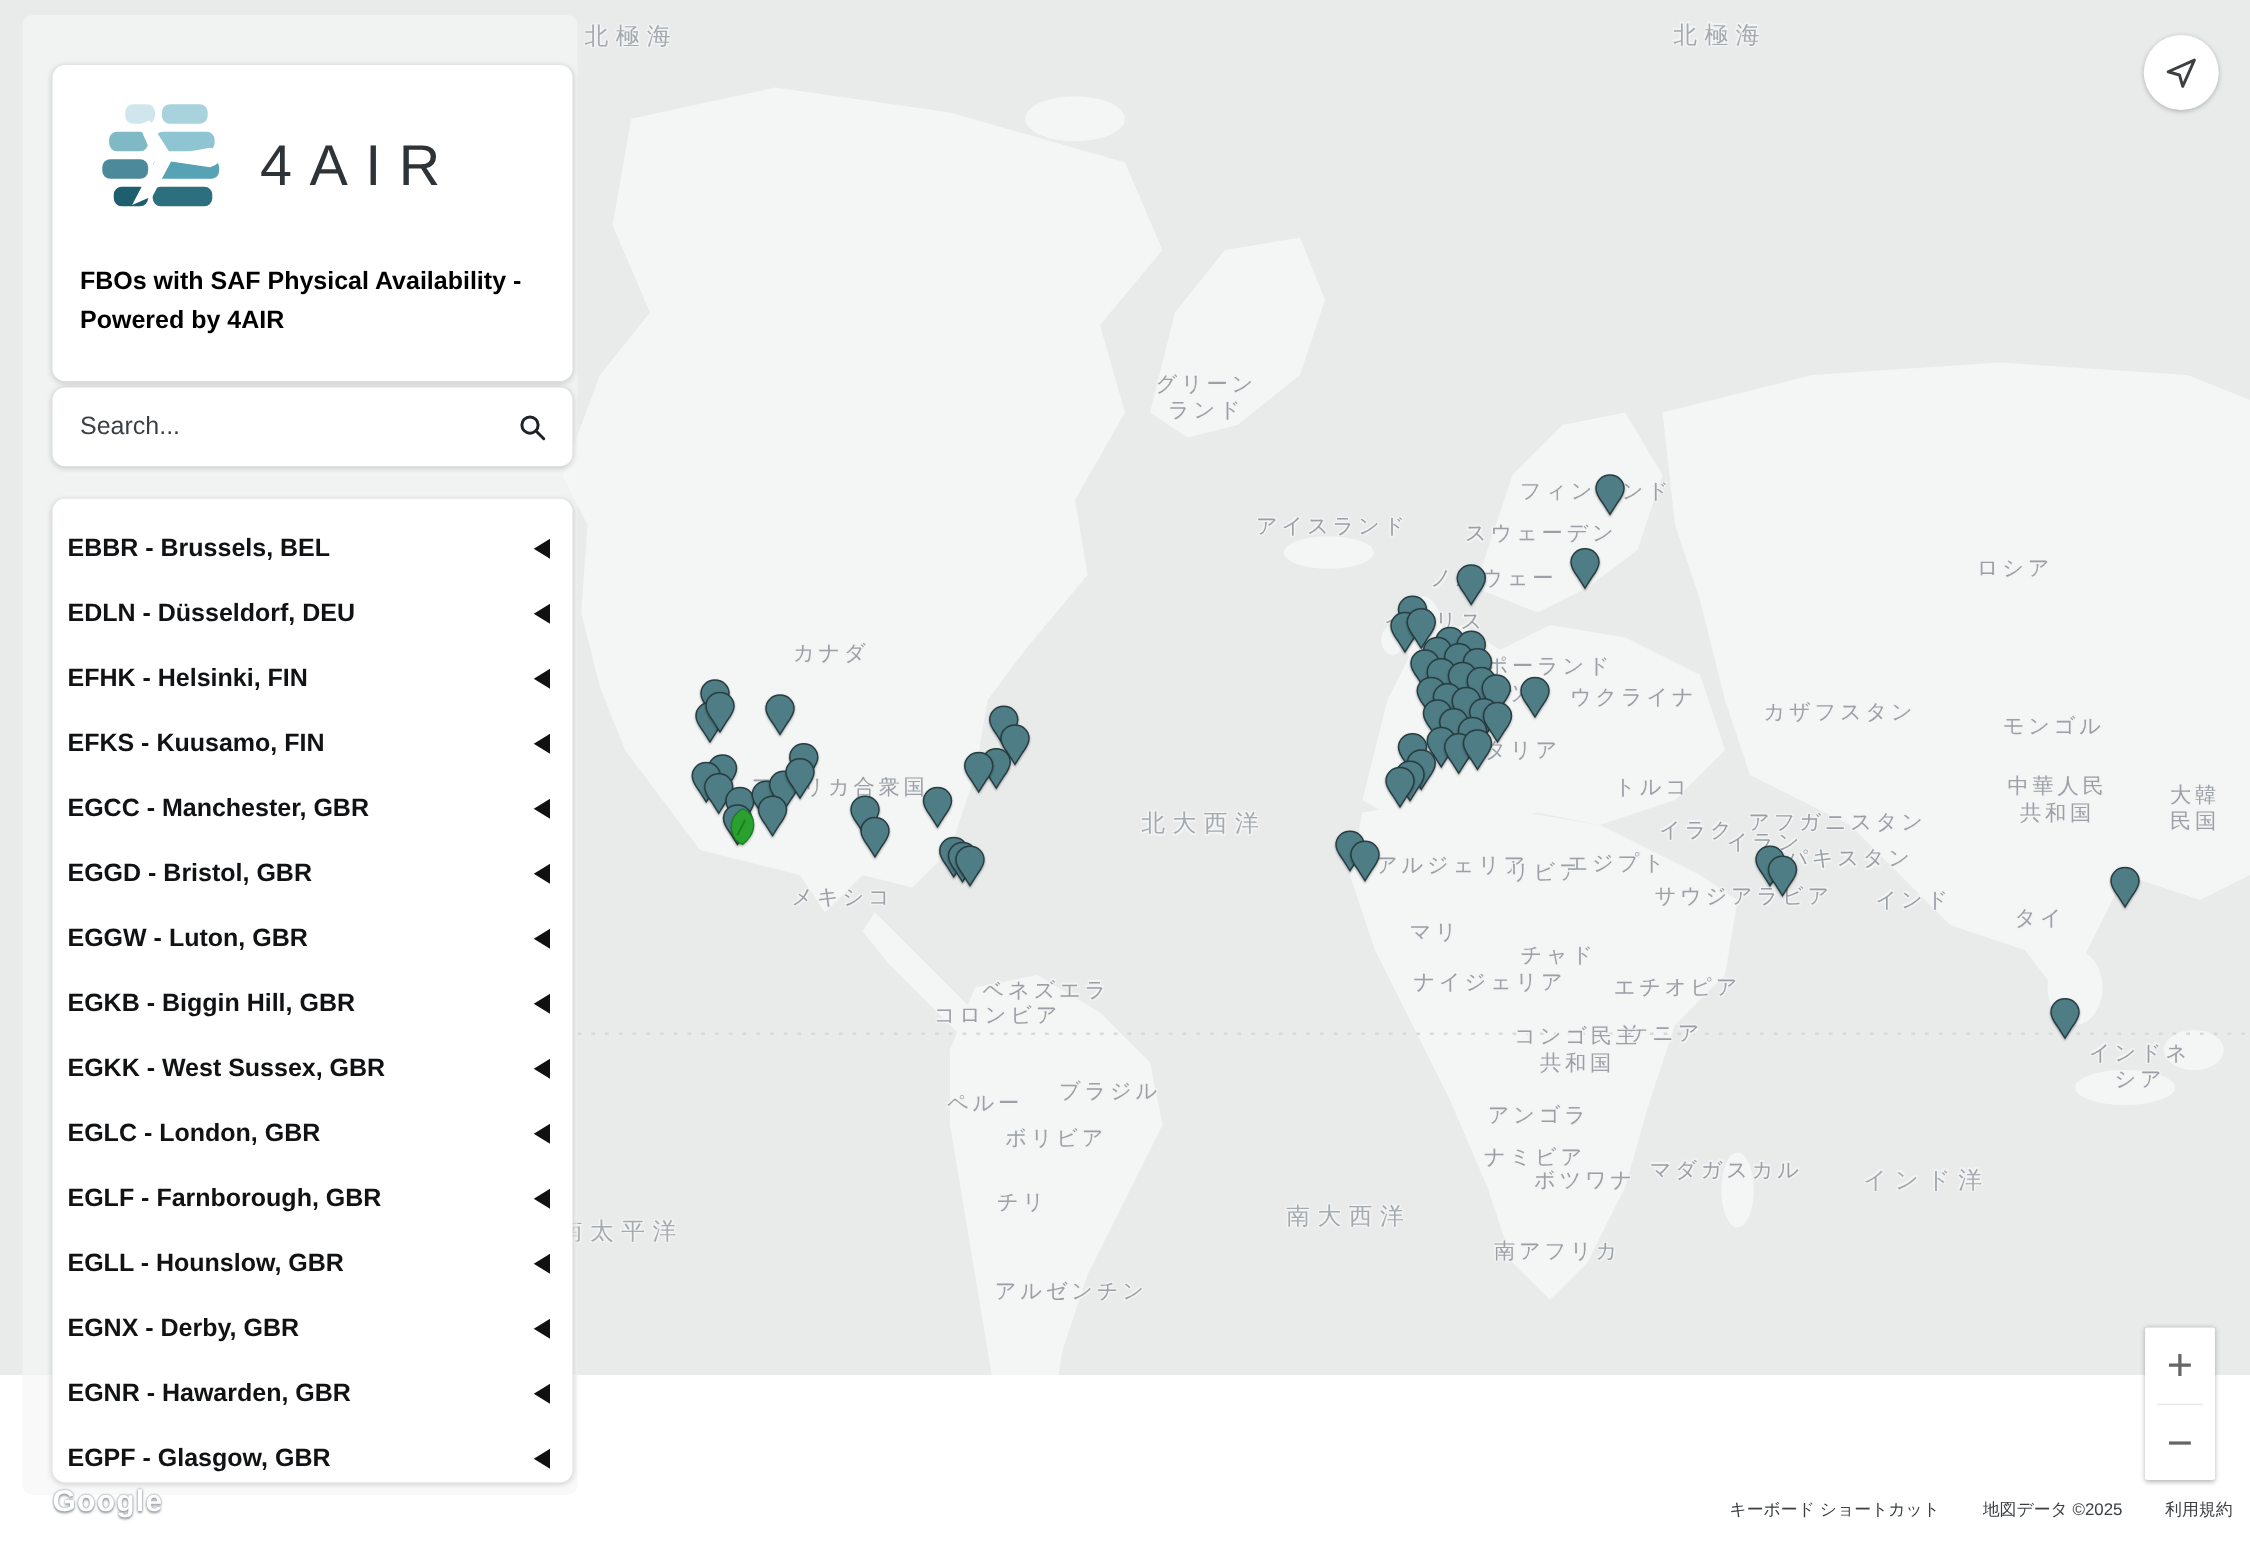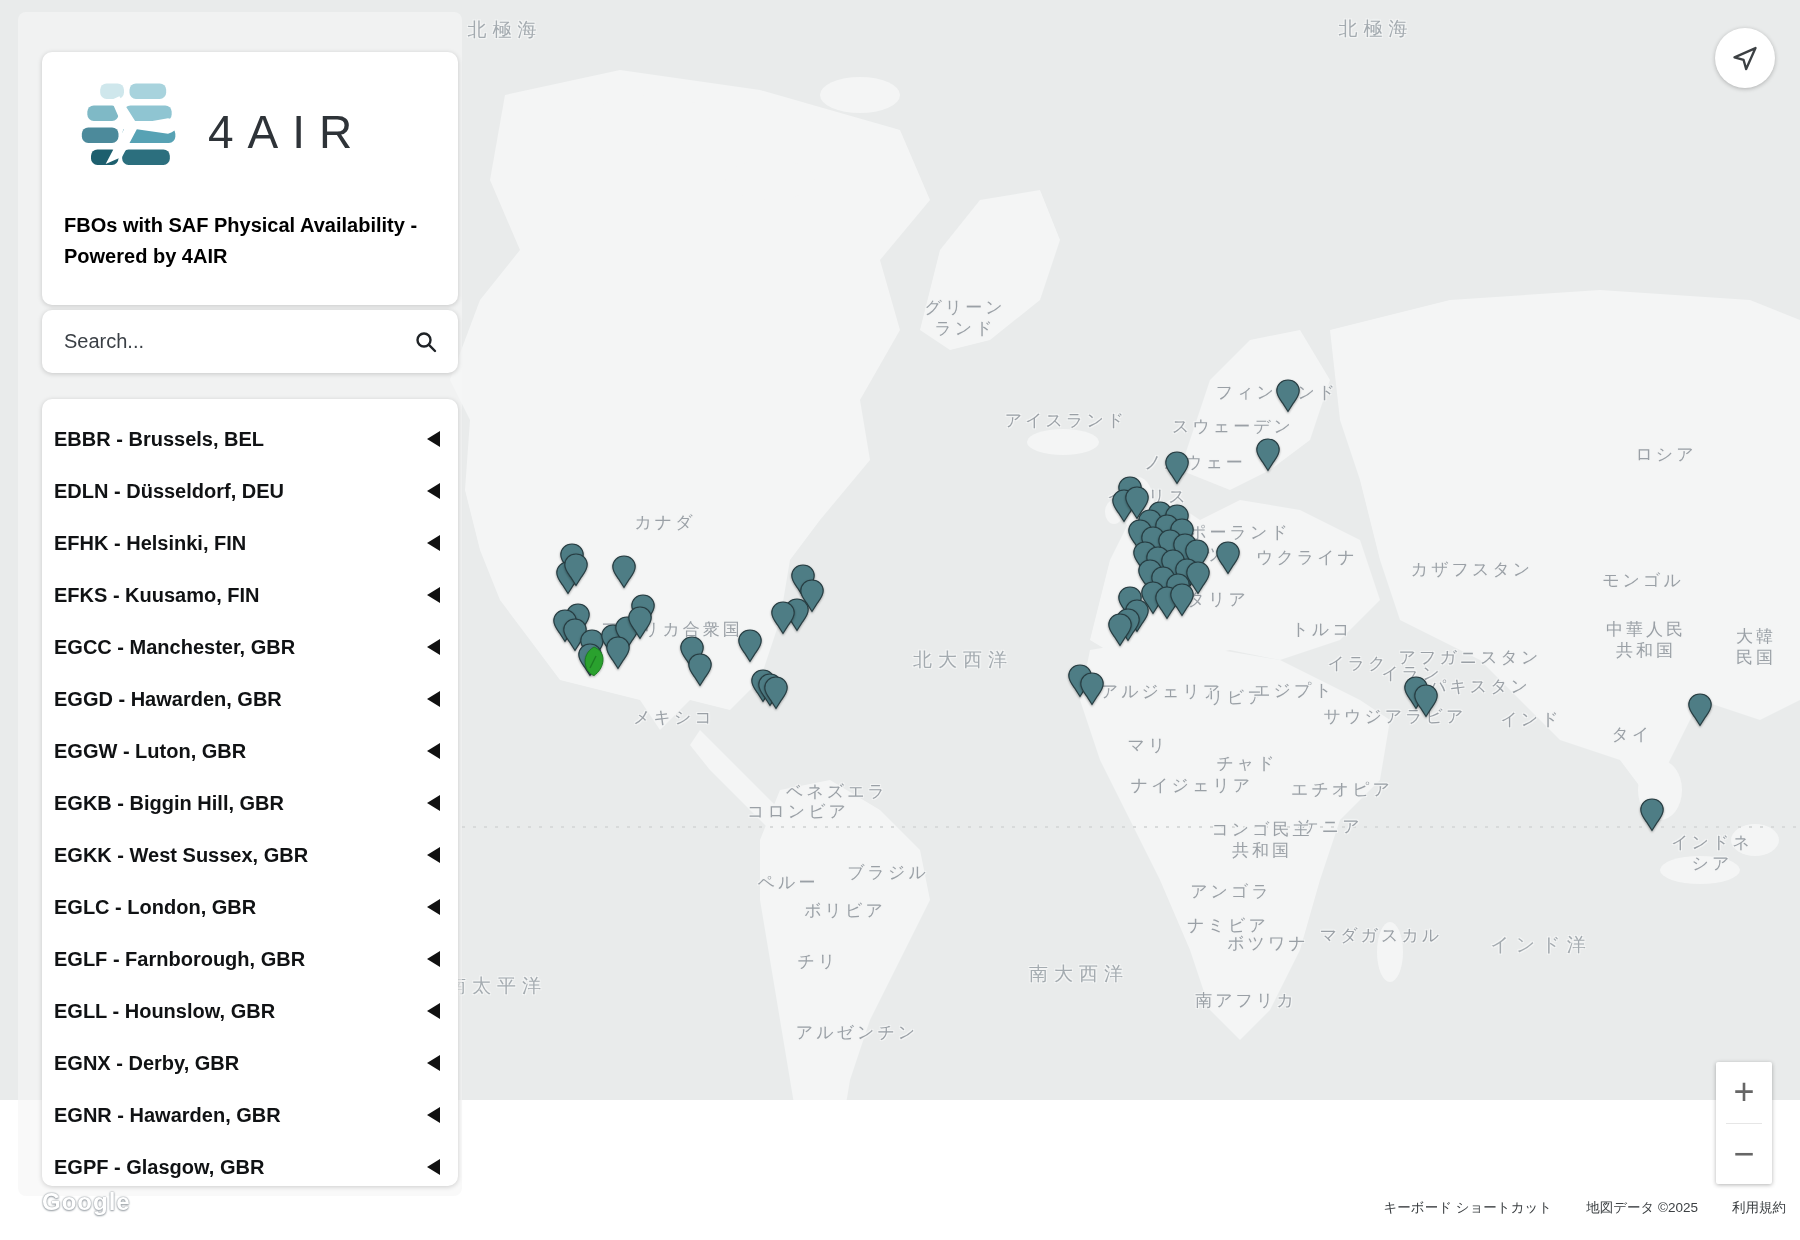--- a/index.html
+++ b/index.html
@@ -144,21 +144,21 @@
       <div class="map-label ocean" style="left: 497px; top: 986px;">南太平洋</div>
       <div class="map-label ocean" style="left: 1079px; top: 974px;">南大西洋</div>
       <div class="map-label ocean" style="left: 1541px; top: 945px;">インド洋</div>
       <div class="map-label ocean" style="left: 1255px; top: 1216px;">南極海</div>
       <div class="map-label country" style="left: 965px; top: 318px;">グリーン
 ランド</div>
       <div class="map-label country" style="left: 1066px; top: 421px;">アイスランド</div>
       <div class="map-label country" style="left: 1277px; top: 393px;">フィンランド</div>
       <div class="map-label country" style="left: 1233px; top: 427px;">スウェーデン</div>
       <div class="map-label country" style="left: 1195px; top: 463px;">ノルウェー</div>
-      <div class="map-label country" style="left: 1666px; top: 455px;">ロシア</div>
+      <div class="map-label country" style="left: 1612px; top: 455px;">ロシア</div>
       <div class="map-label country" style="left: 665px; top: 523px;">カナダ</div>
       <div class="map-label country" style="left: 672px; top: 630px;">アメリカ合衆国</div>
       <div class="map-label country" style="left: 674px; top: 718px;">メキシコ</div>
       <div class="map-label country" style="left: 837px; top: 792px;">ベネズエラ</div>
       <div class="map-label country" style="left: 798px; top: 812px;">コロンビア</div>
       <div class="map-label country" style="left: 888px; top: 873px;">ブラジル</div>
       <div class="map-label country" style="left: 788px; top: 883px;">ペルー</div>
       <div class="map-label country" style="left: 845px; top: 911px;">ボリビア</div>
       <div class="map-label country" style="left: 818px; top: 962px;">チリ</div>
       <div class="map-label country" style="left: 857px; top: 1033px;">アルゼンチン</div>
@@ -441,21 +441,21 @@
       </div>
       <div class="airport-row">
         <span class="label">EFKS - Kuusamo, FIN</span>
         <span class="tri"></span>
       </div>
       <div class="airport-row">
         <span class="label">EGCC - Manchester, GBR</span>
         <span class="tri"></span>
       </div>
       <div class="airport-row">
-        <span class="label">EGGD - Hawarden, GBR</span>
+        <span class="label">EGGD - Bristol, GBR</span>
         <span class="tri"></span>
       </div>
       <div class="airport-row">
         <span class="label">EGGW - Luton, GBR</span>
         <span class="tri"></span>
       </div>
       <div class="airport-row">
         <span class="label">EGKB - Biggin Hill, GBR</span>
         <span class="tri"></span>
       </div>

